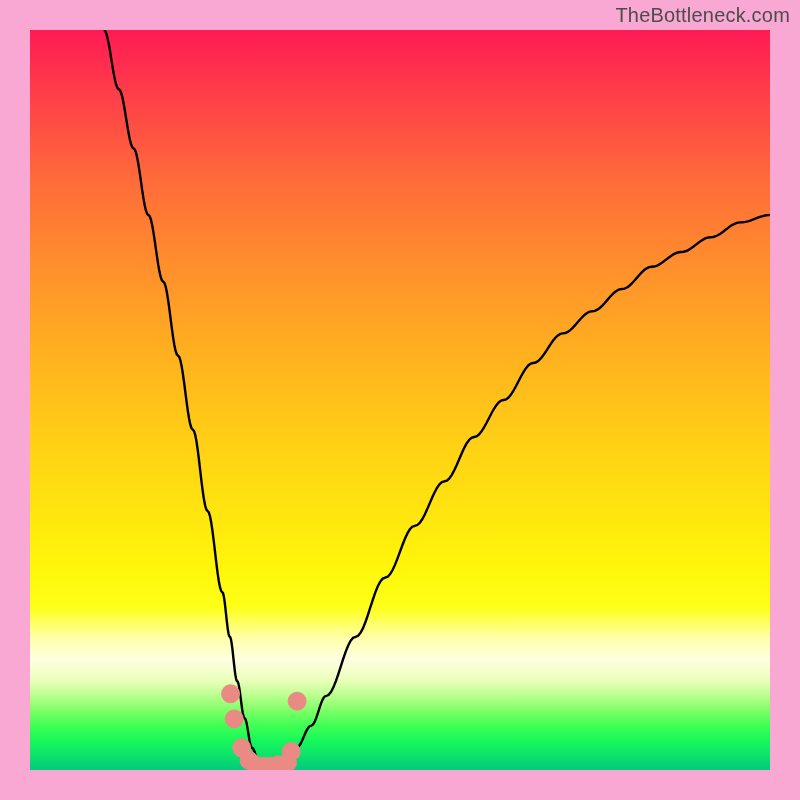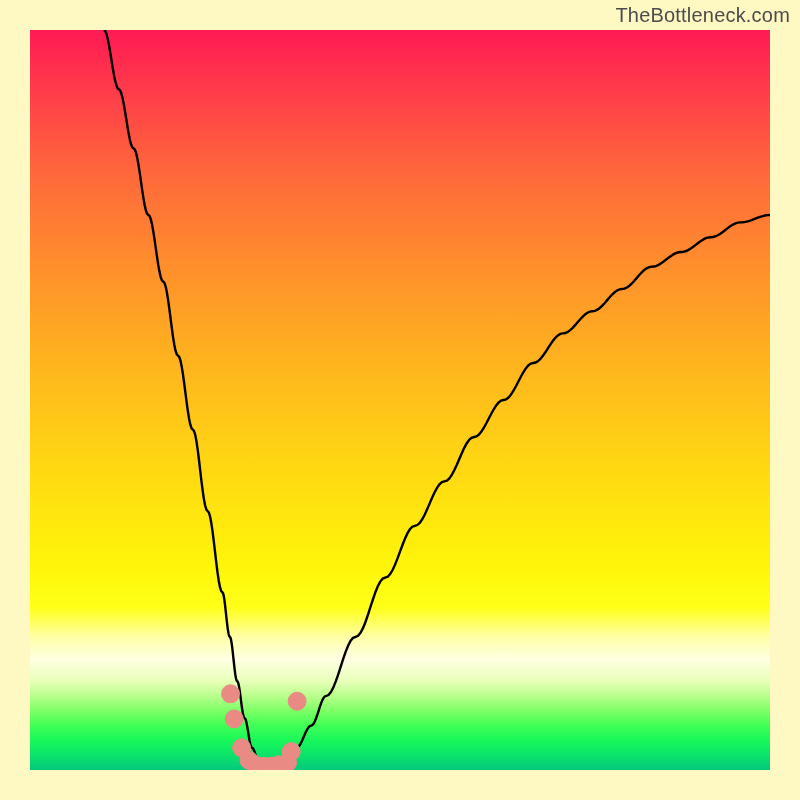--- a/index.html
+++ b/index.html
@@ -7,21 +7,21 @@
     padding: 0;
     width: 800px;
     height: 800px;
     background: #000;
     overflow: hidden;
     font-family: Arial, Helvetica, sans-serif;
   }
   .frame {
     position: absolute;
     inset: 0;
-    background: #fef9c3;
+    background: #f9a8d4;
   }
   .plot-area {
     position: absolute;
     left: 30px;
     top: 30px;
     width: 740px;
     height: 740px;
     overflow: hidden;
   }
   .gradient {

